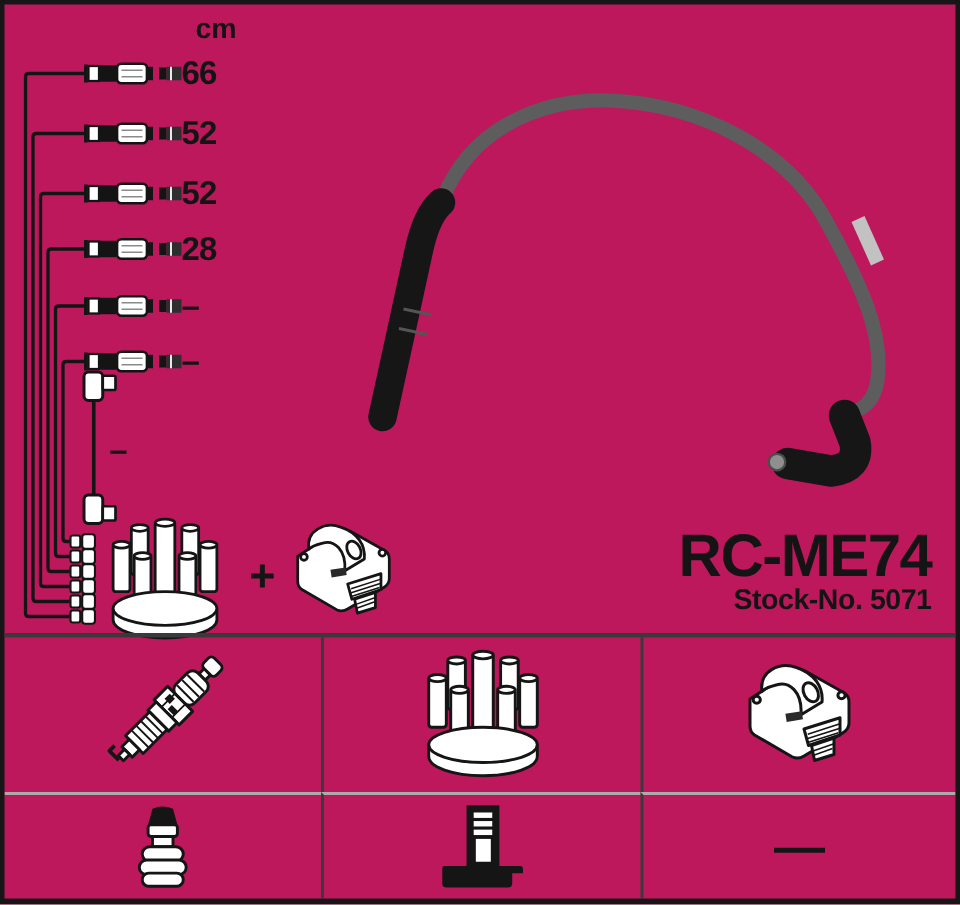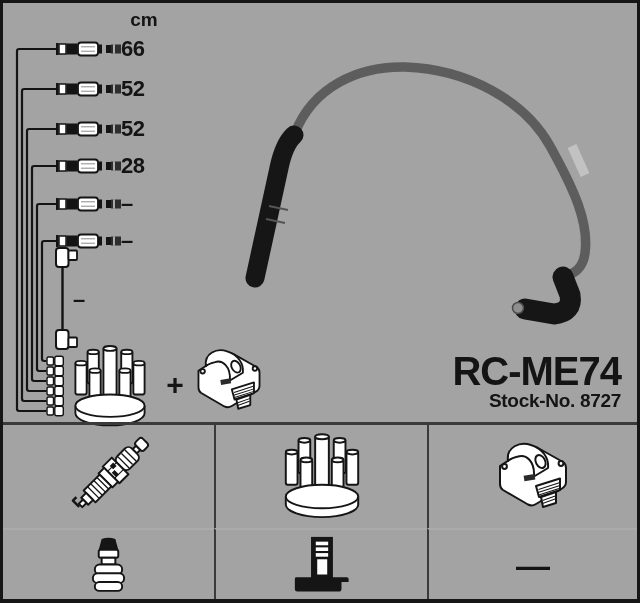--- a/index.html
+++ b/index.html
@@ -1,20 +1,20 @@
 <!DOCTYPE html>
 <html><head>
 <meta charset="utf-8">
 <style>
   html,body{margin:0;padding:0;background:#e9e9e9;}
   .page{
     position:relative;
     width:640px;height:603px;
     box-sizing:border-box;
-    background:#a3a3a3;
+    background:#be185d;
     border:3px solid #161616;
     border-bottom-width:4px;
     font-family:"Liberation Sans", sans-serif;
     color:#141414;
     overflow:hidden;
   }
   .abs{position:absolute;}
   .len{
     position:absolute;left:118px;width:46px;
     font-size:22px;font-weight:bold;line-height:26px;
@@ -221,21 +221,21 @@
 
     <path d="M27,245 L51,135 Q56,111 66,102" fill="none" stroke="#161616" stroke-width="19" stroke-linecap="round" stroke-linejoin="round"></path>
     <path d="M38,186 l19,4 M41,173 l19,4" stroke="#555" stroke-width="2" fill="none"></path>
 
     <path d="M335,244 L342,262 Q345,279 326,281 L297,276" fill="none" stroke="#161616" stroke-width="21" stroke-linecap="round" stroke-linejoin="round"></path>
     <circle cx="290" cy="275" r="5.5" fill="#8f8f8f" stroke="#4c4c4c" stroke-width="1.5"></circle>
   </svg>
 
   <div class="codes">
     <div class="code">RC-ME74</div>
-    <div class="stock">Stock-No. 8727</div>
+    <div class="stock">Stock-No. 5071</div>
   </div>
 
   <div class="table">
     <div class="cell">
       <svg width="102" height="102">
           <use href="#sym-plug"></use>
         </svg>
     </div>
     <div class="cell cdiv">
       <svg width="80" height="90">

